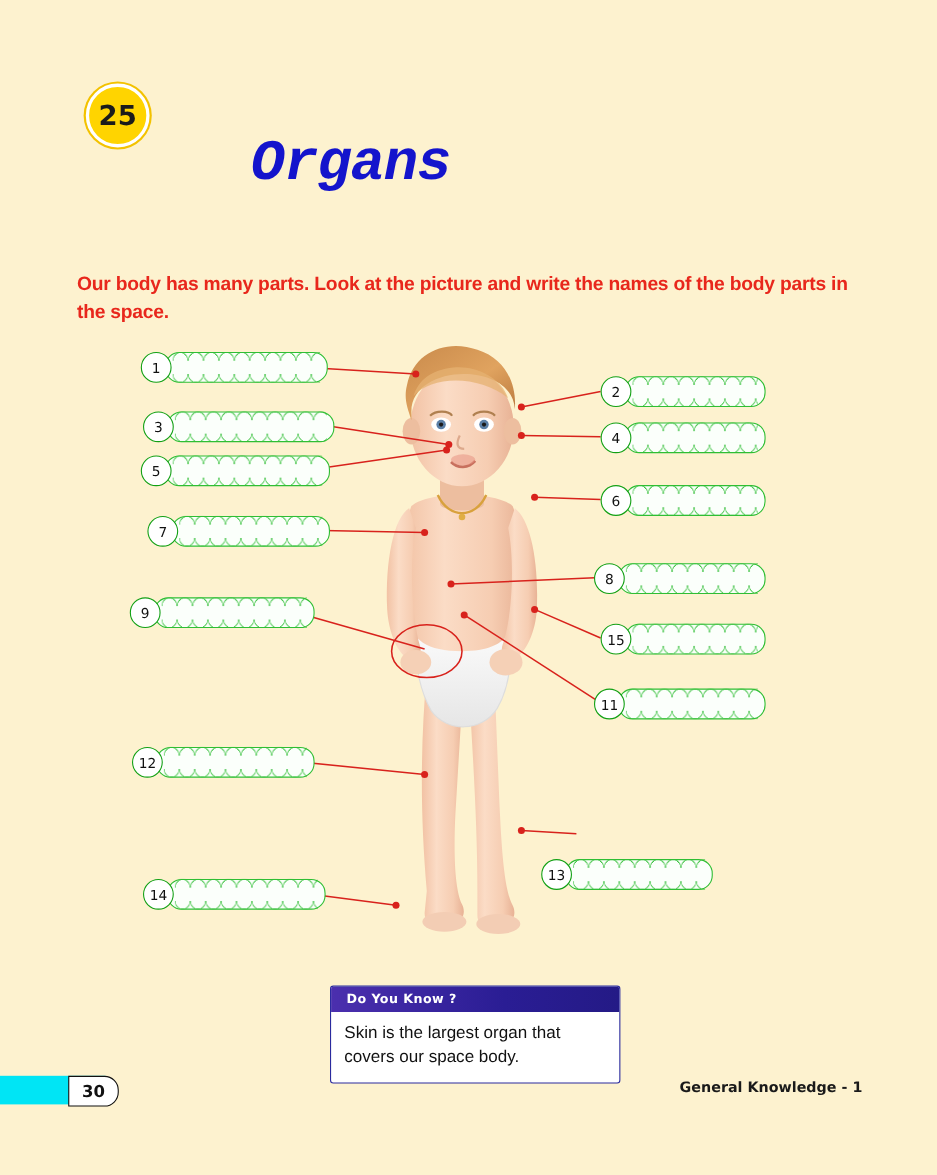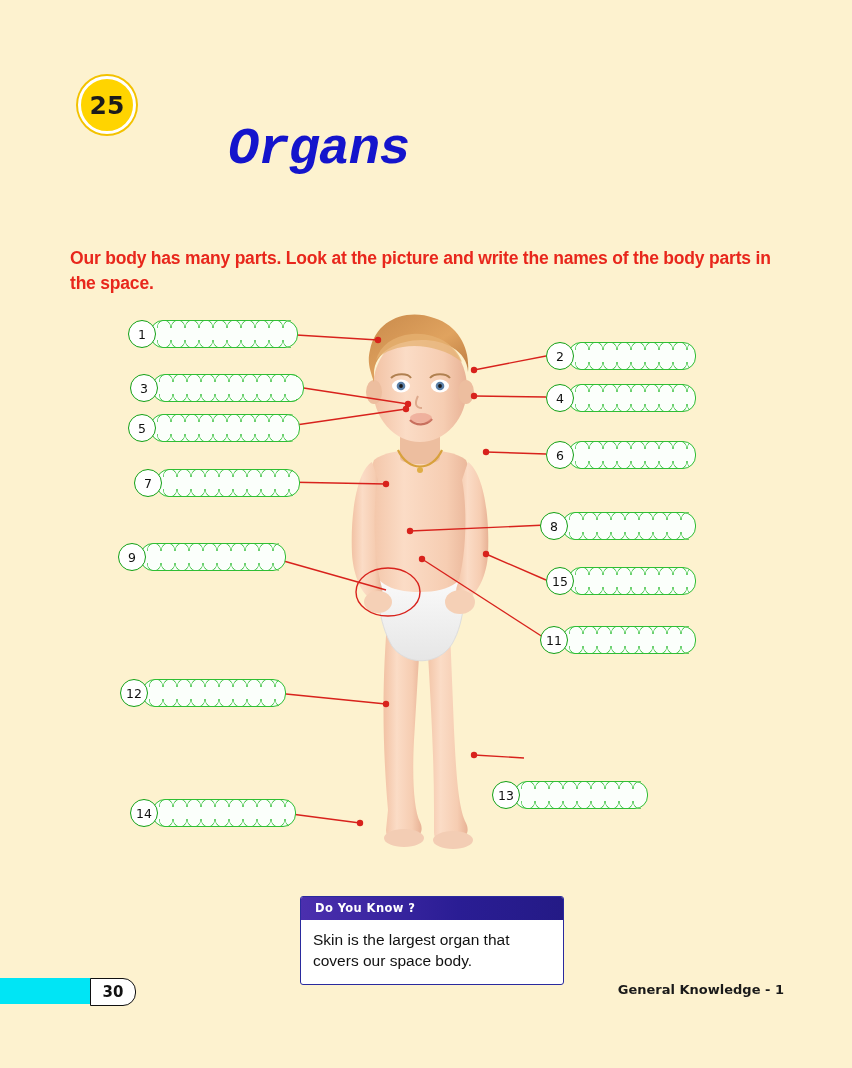--- a/index.html
+++ b/index.html
@@ -233,21 +233,20 @@
     background: #ffffff;
     border: 1.5px solid #111111;
     border-radius: 0 13px 13px 0;
     display: flex;
     align-items: center;
     justify-content: center;
     font-size: 15px;
     font-weight: bold;
     color: #111111;
     font-family: "DejaVu Sans", sans-serif;
-    margin-left: 28px;
   }
   .footer-right {
     position: absolute;
     right: 68px;
     top: 982px;
     font-family: "DejaVu Sans", sans-serif;
     font-weight: bold;
     font-size: 13px;
     color: #1a1a1a;
   }

